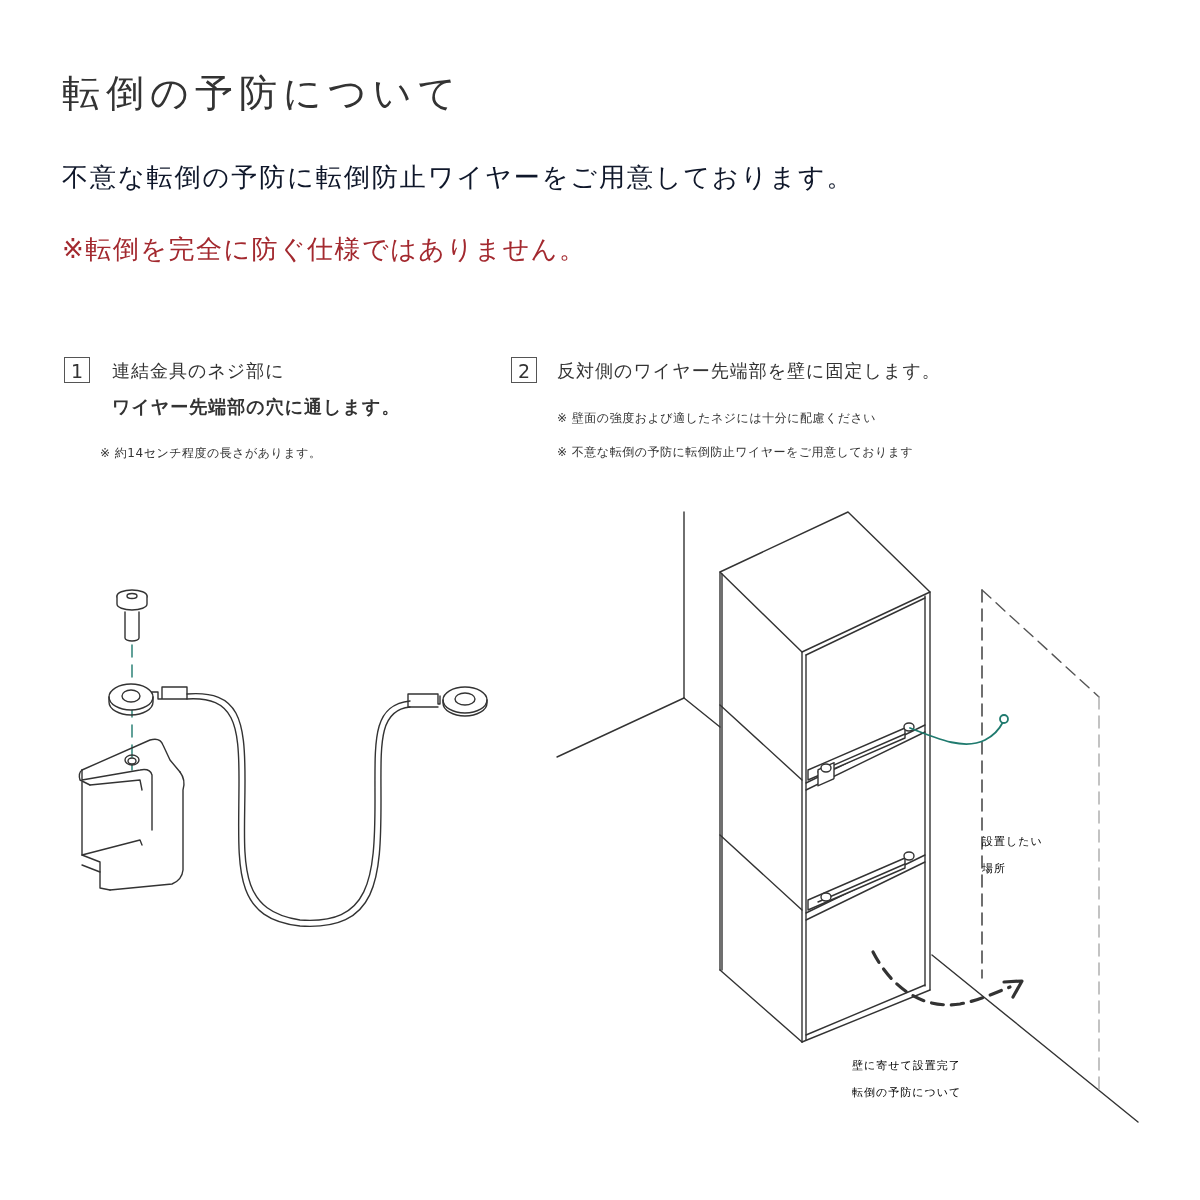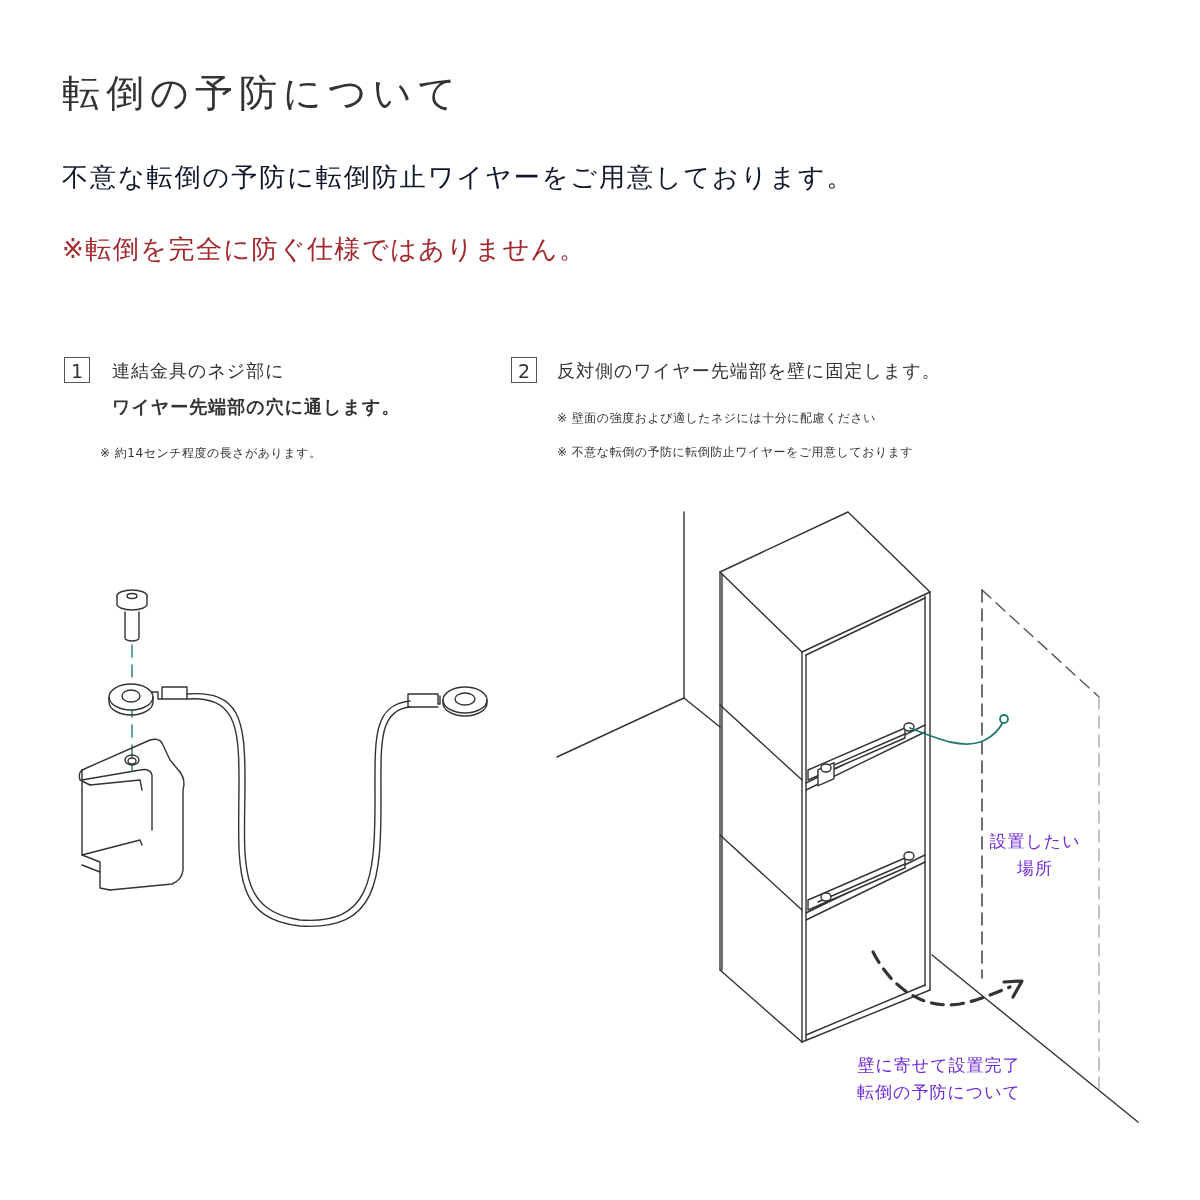--- a/index.html
+++ b/index.html
@@ -10,21 +10,21 @@
     .abs { position:absolute; white-space:nowrap; }
     .title { left:62px; top:68px; font-size:38px; letter-spacing:6px; color:#333; font-weight:300; }
     .lead { left:62px; top:160px; font-size:26px; letter-spacing:2px; color:#0f172a; }
     .warn { left:62px; top:232px; font-size:26px; letter-spacing:1.5px; }
     .step-num {
       display:inline-block; width:26px; height:26px; border:1px solid #555;
       text-align:center; line-height:26px; font-size:19px; color:#333; box-sizing:border-box;
     }
     .step-text { font-size:18px; letter-spacing:1px; color:#333; line-height:34px; }
     .note { font-size:12px; letter-spacing:0.5px; color:#333; }
-    .label { font-size:17px; color:#6d28d9; text-align:center; line-height:27px; letter-spacing:1px; }
+    .label { font-size:11px; color:#000000; line-height:27px; letter-spacing:1px; }
     svg.drawing { position:absolute; left:0; top:0; }
   </style>
 </head>
 <body>
 
 <div class="abs title">転倒の予防について</div>
 <div class="abs lead">不意な転倒の予防に転倒防止ワイヤーをご用意しております。</div>
 <div class="abs warn" style="color:#a3292f;">※転倒を完全に防ぐ仕様ではありません。</div>
 
 <div class="abs" style="left:64px; top:357px;">

